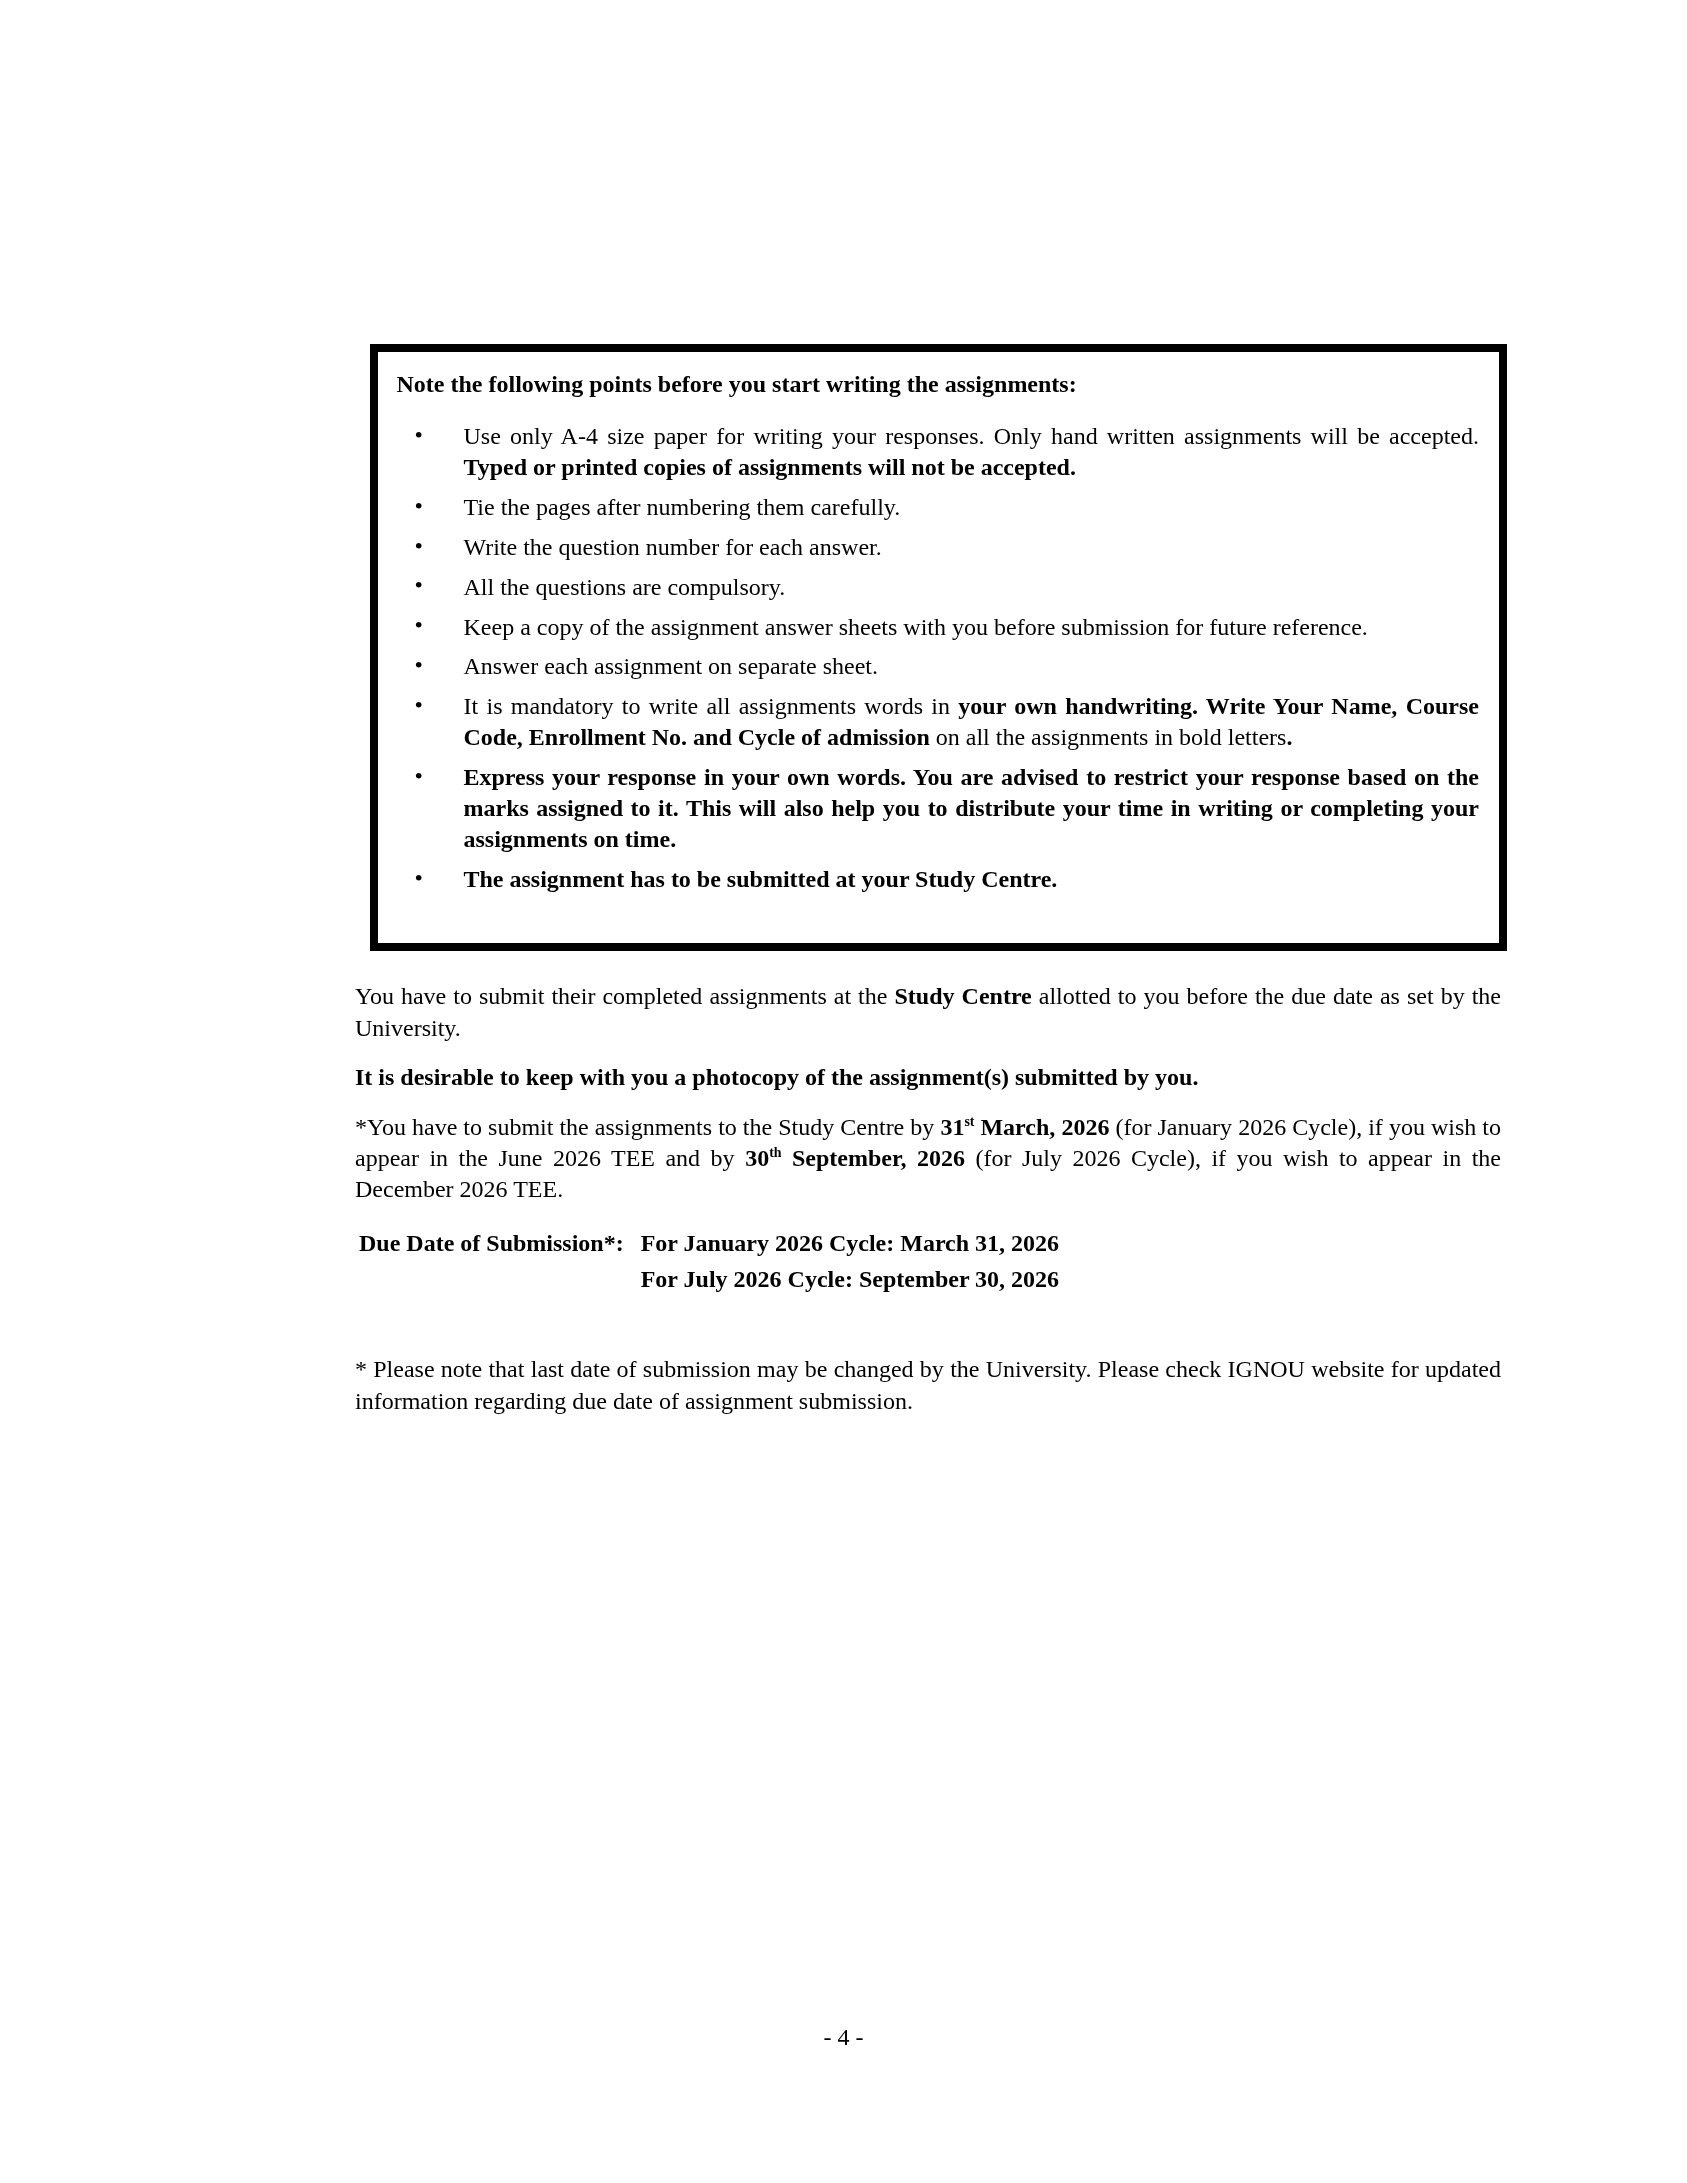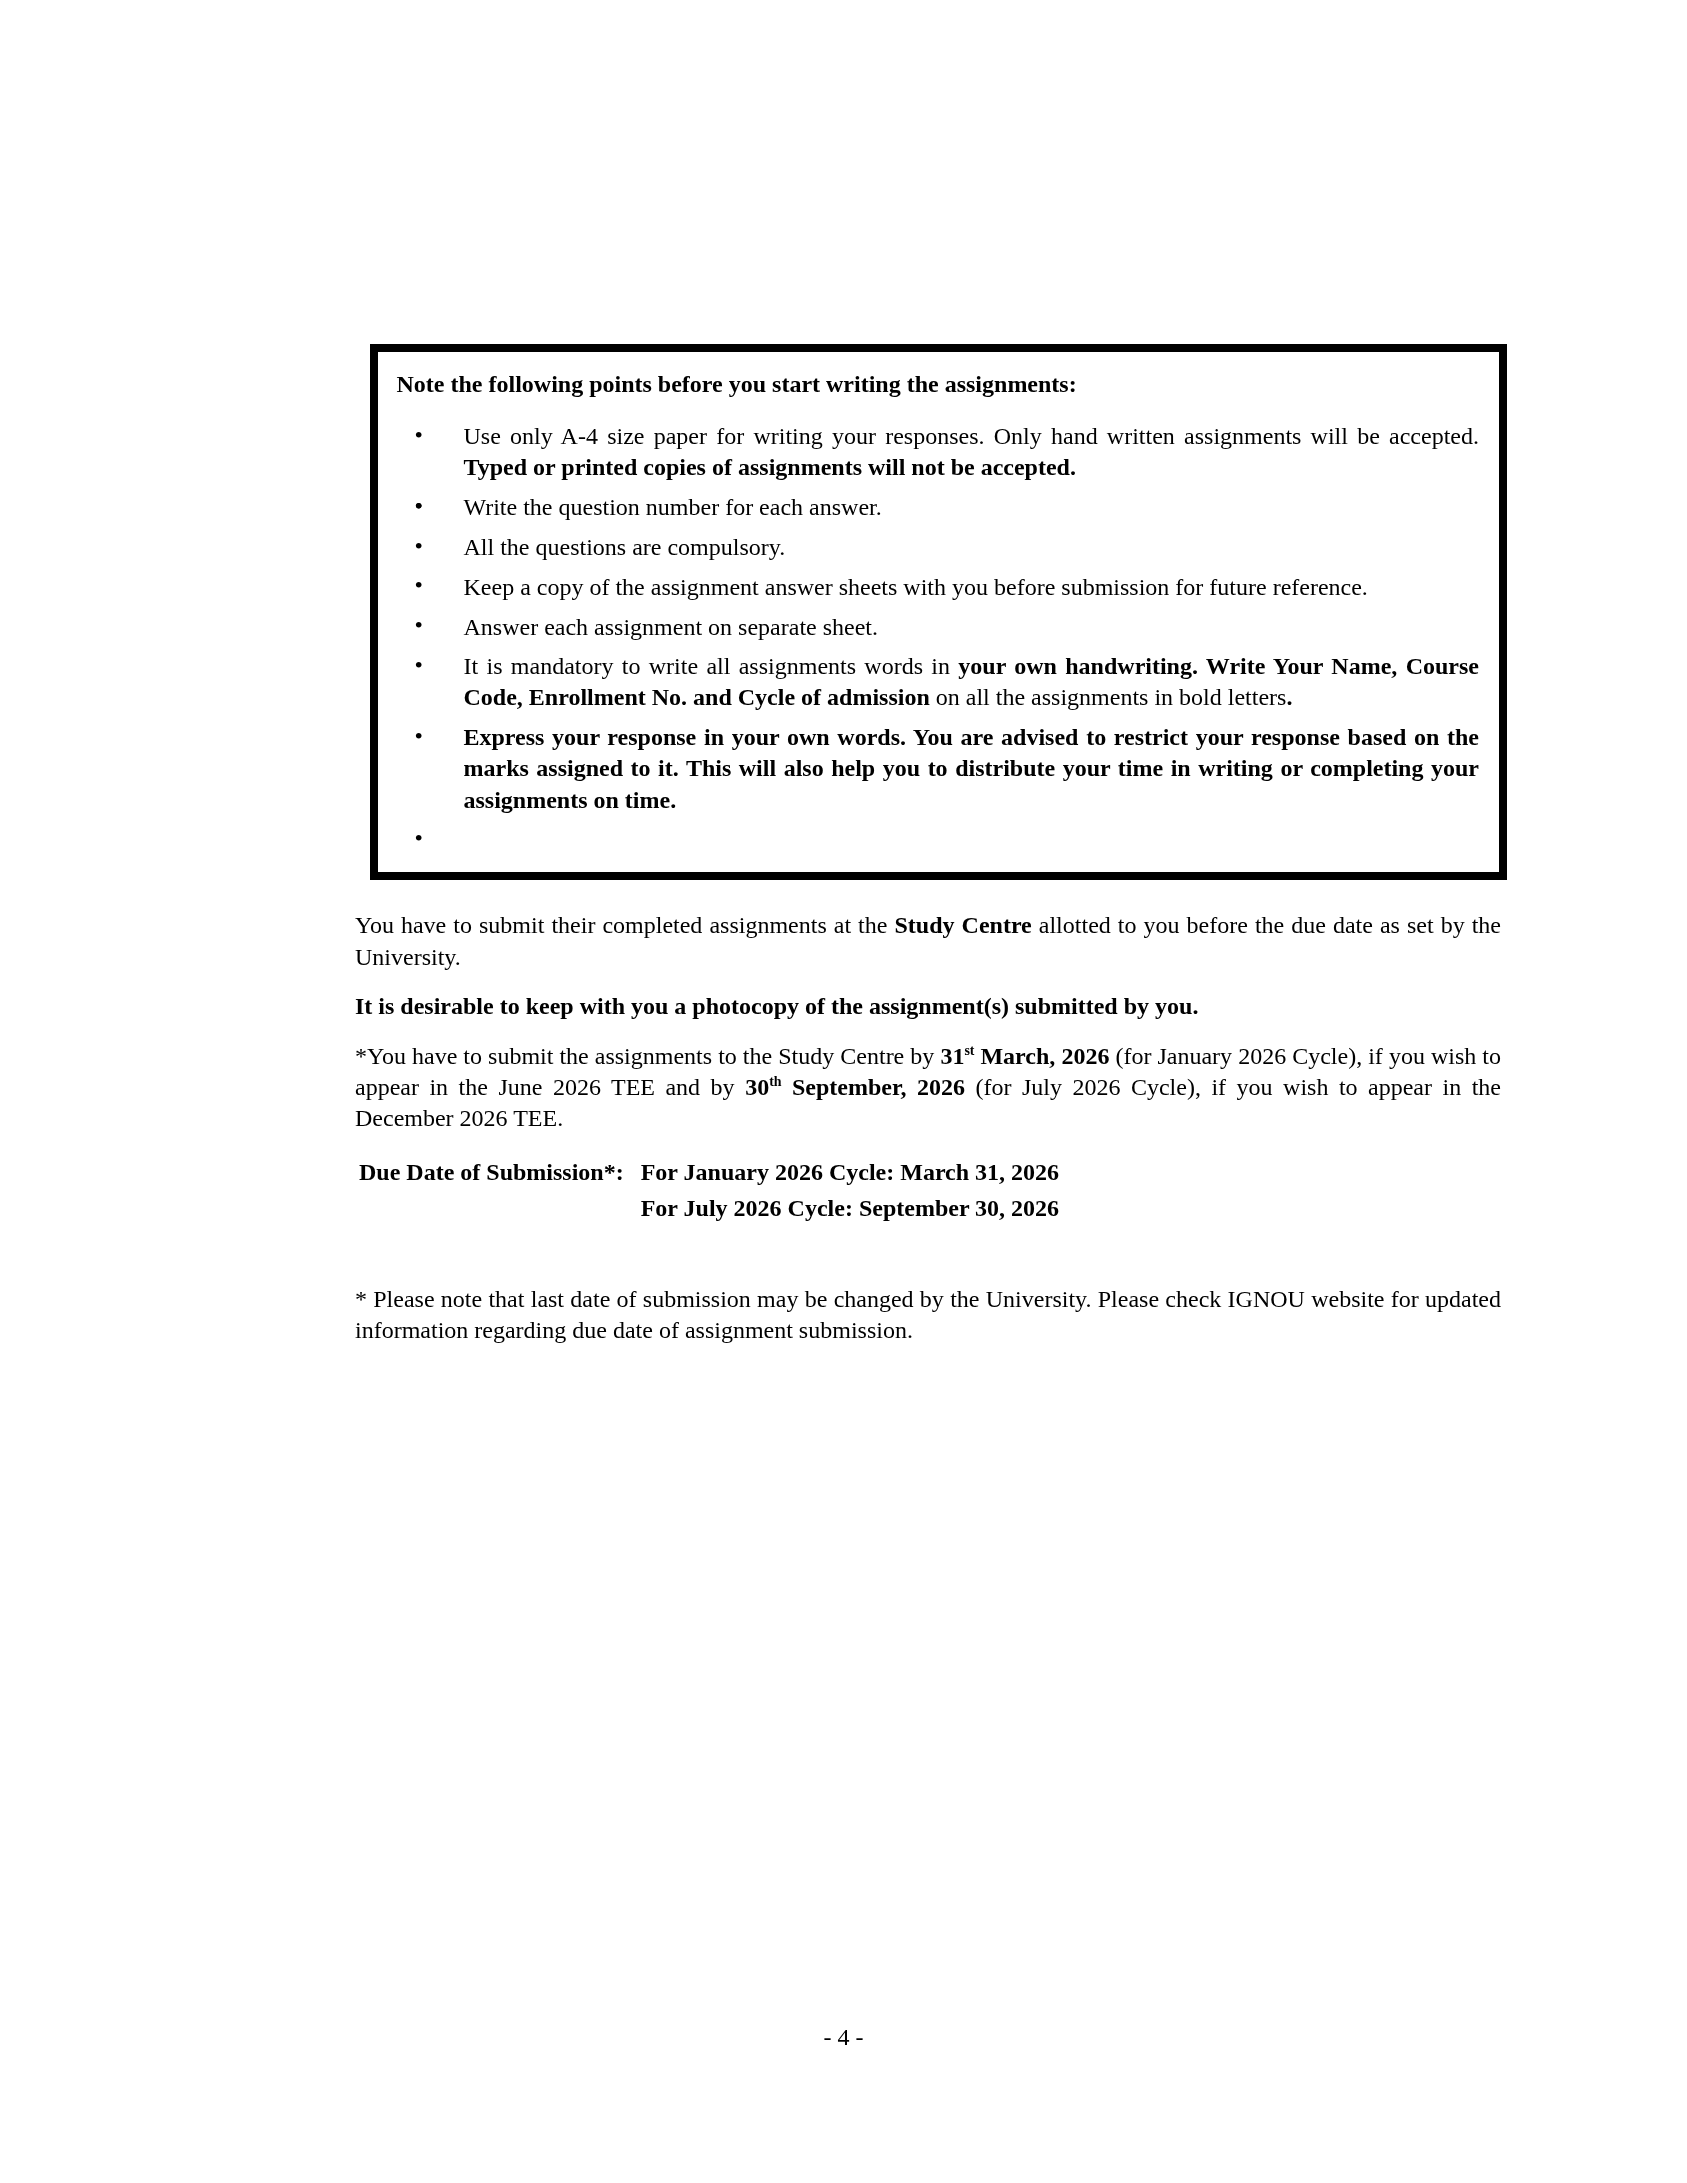--- a/index.html
+++ b/index.html
@@ -97,20 +97,21 @@
 
     <div class="note-box">
       <p class="note-title">Note the following points before you start writing the assignments:</p>
       <ul class="note-list">
         <li>
           <span class="dot">•</span>
           <span><span>Use only A-4 size paper for writing your responses. Only hand written assignments will be accepted. </span><span class="b">Typed or printed copies of assignments will not be accepted.</span><span></span><span class="b"></span></span>
         </li>
         <li>
           <span class="dot">•</span>
+          <span><span>Tie the pages after numbering them carefully.</span><span class="b"></span></span>
         </li>
         <li>
           <span class="dot">•</span>
           <span><span>Write the question number for each answer.</span><span class="b"></span></span>
         </li>
         <li>
           <span class="dot">•</span>
           <span><span>All the questions are compulsory.</span><span class="b"></span></span>
         </li>
         <li>
@@ -124,20 +125,21 @@
         <li>
           <span class="dot">•</span>
           <span><span>It is mandatory to write all assignments words in </span><span class="b">your own handwriting. Write Your Name, Course Code, Enrollment No. and Cycle of admission</span><span> on all the assignments in bold letters</span><span class="b">.</span></span>
         </li>
         <li>
           <span class="dot">•</span>
           <span><span></span><span class="b">Express your response in your own words. You are advised to restrict your response based on the marks assigned to it. This will also help you to distribute your time in writing or completing your assignments on time.</span></span>
         </li>
         <li>
           <span class="dot">•</span>
+          <span><span></span><span class="b">The assignment has to be submitted at your Study Centre.</span></span>
         </li>
       </ul>
     </div>
 
     <p class="para p-submit"><span>You have to submit their completed assignments at the </span><span class="b">Study Centre</span><span> allotted to you before the due date as set by the University.</span></p>
 
     <p class="para p-photocopy">It is desirable to keep with you a photocopy of the assignment(s) submitted by you.</p>
 
     <p class="para p-deadline"><span>*You have to submit the assignments to the Study Centre by </span><span class="b">31</span><sup class="b">st</sup><span class="b"> March, 2026</span><span> (for January 2026 Cycle), if you wish to appear in the June 2026 TEE and by </span><span class="b">30</span><sup class="b">th</sup><span class="b"> September, 2026</span><span> (for July 2026 Cycle), if you wish to appear in the December 2026 TEE.</span></p>
 

